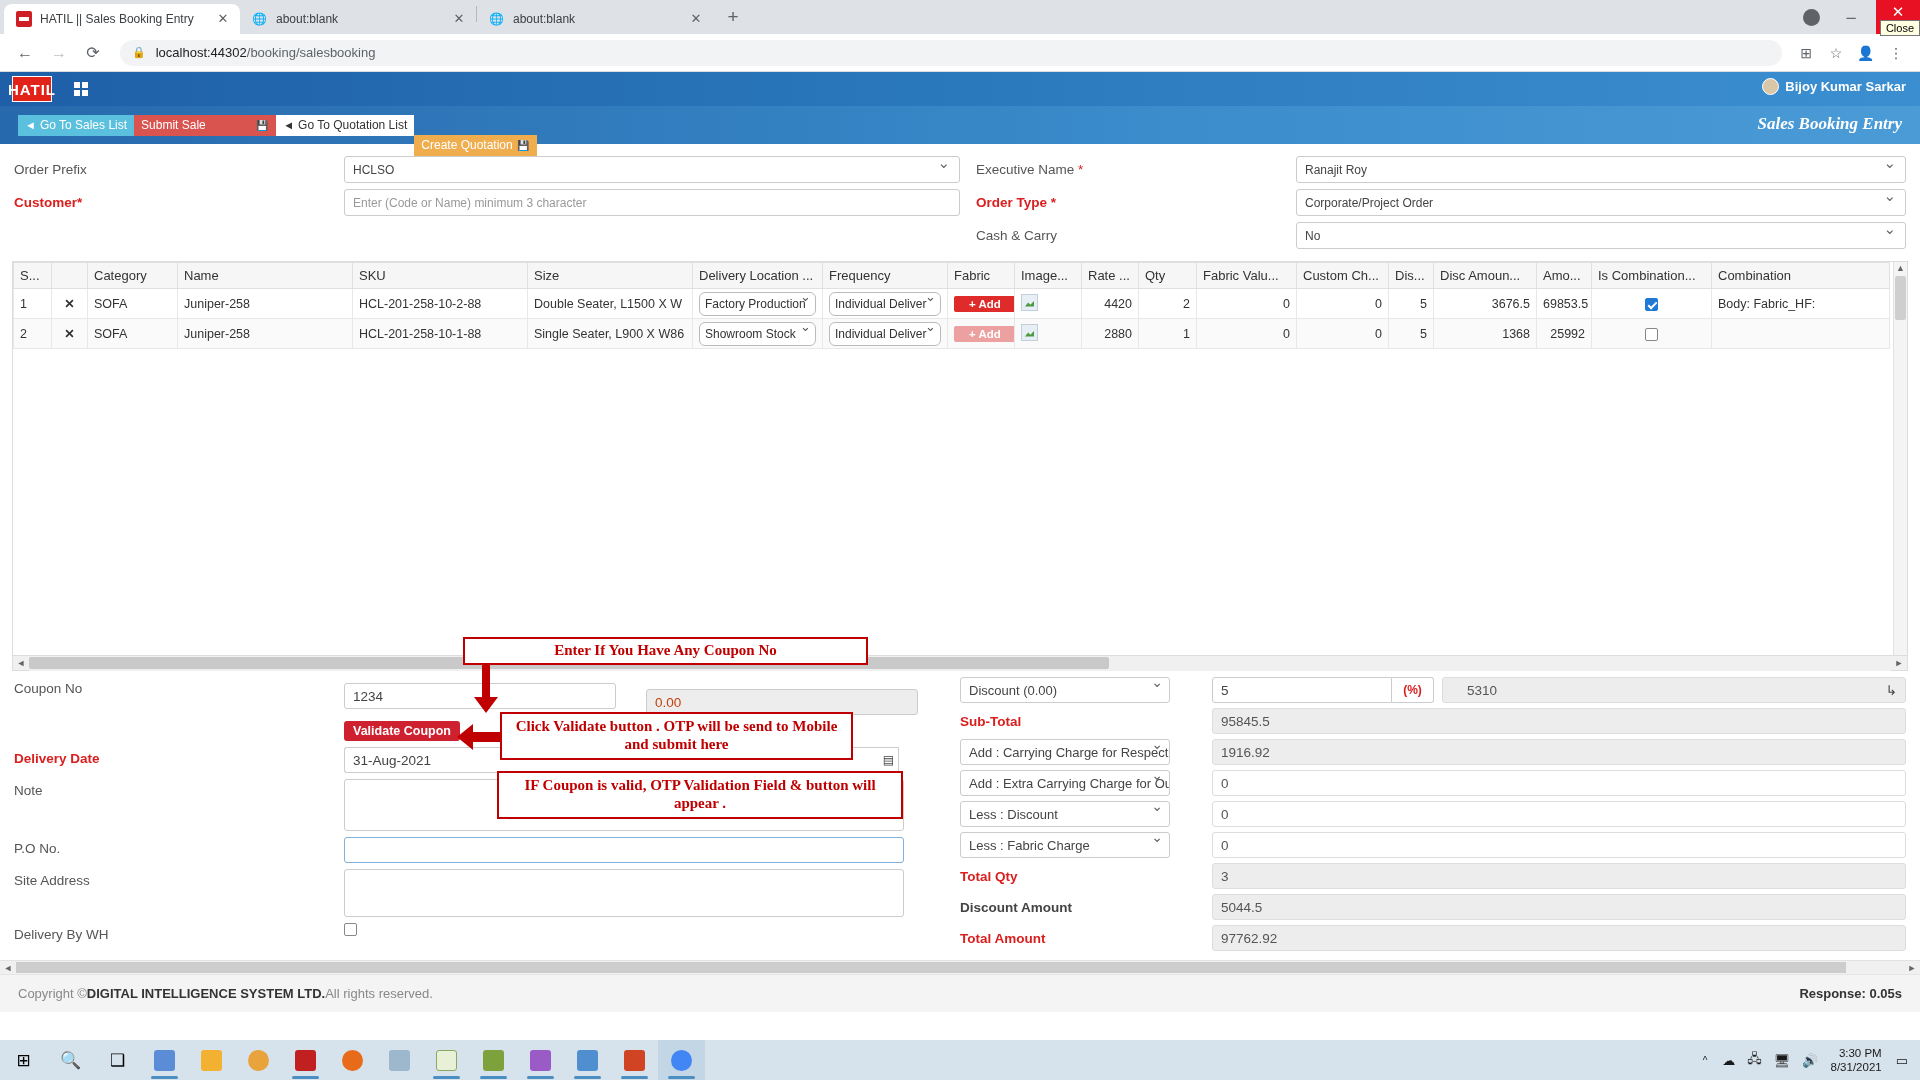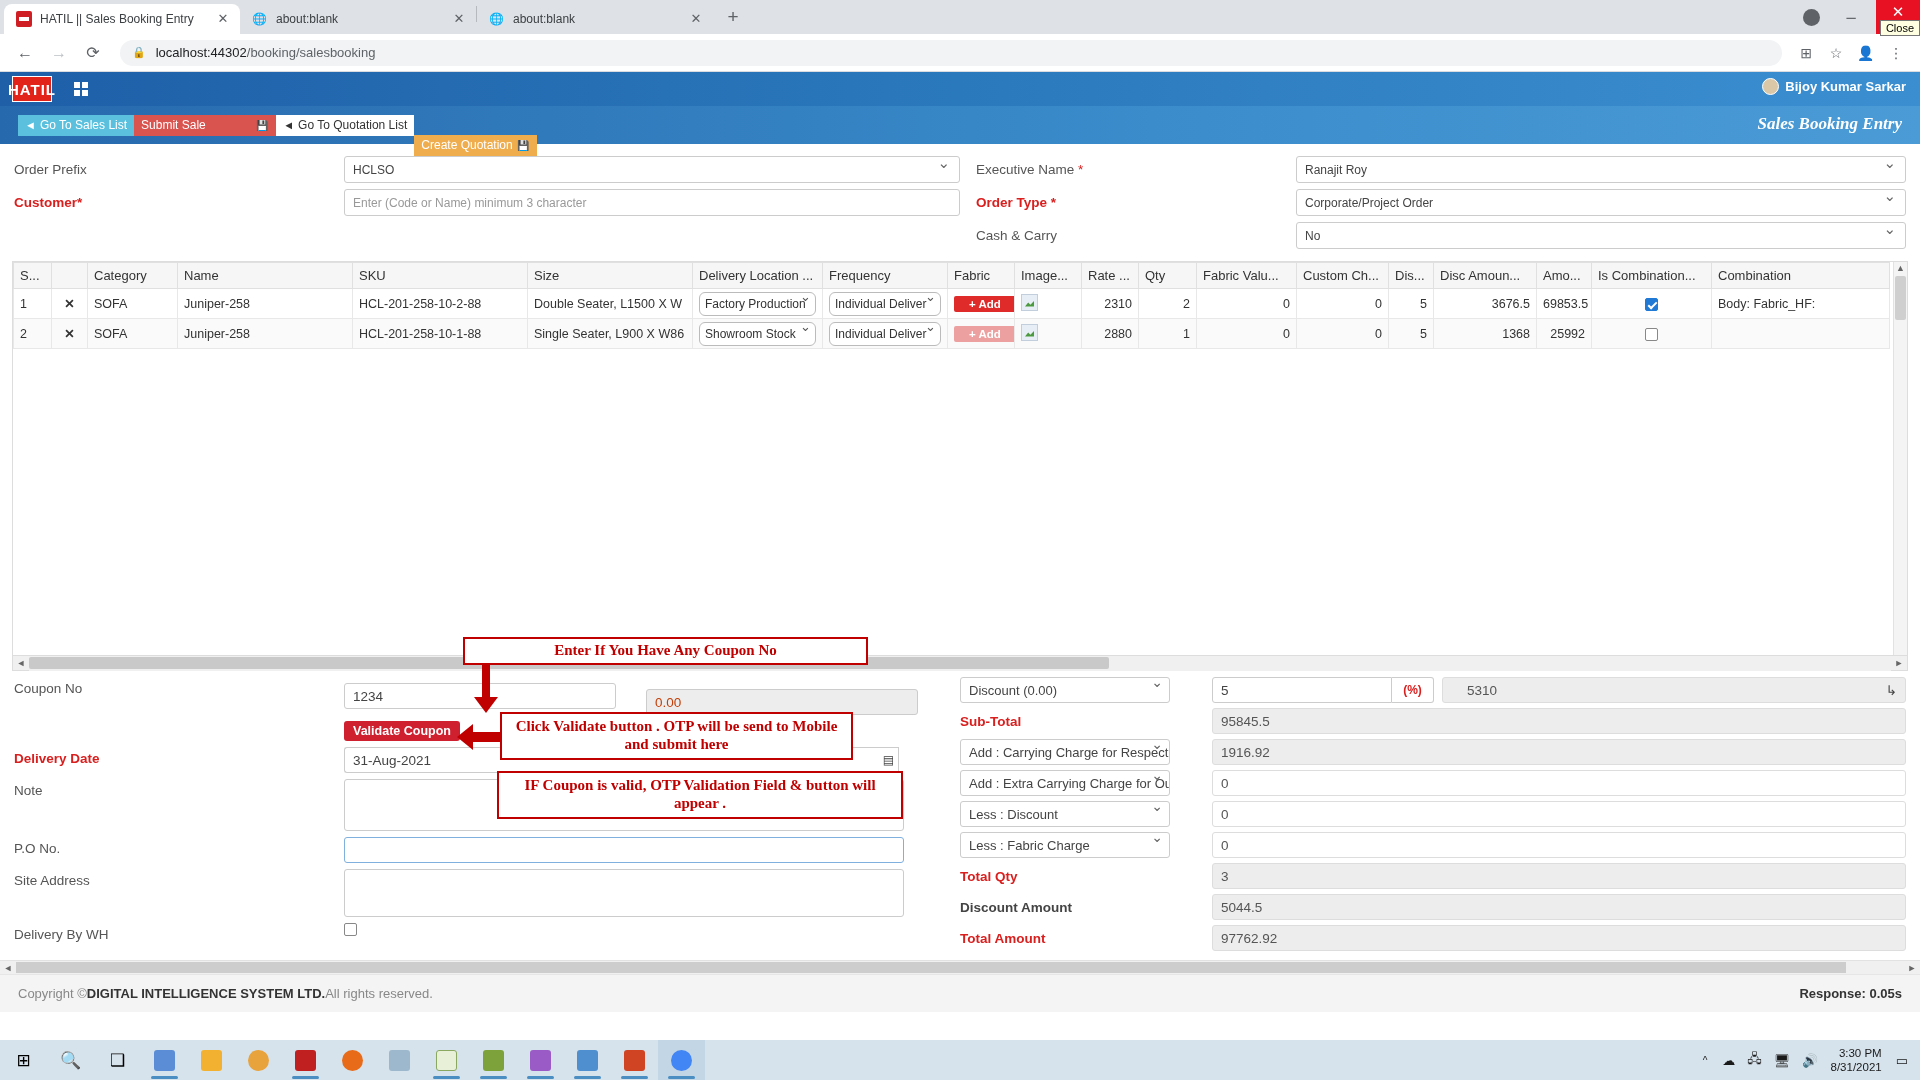--- a/index.html
+++ b/index.html
@@ -498,21 +498,21 @@
           <td>HCL-201-258-10-2-88</td>
           <td>Double Seater, L1500 X W</td>
           <td>
               <div class="cell-sel">Factory Production</div>
             </td>
           <td>
               <div class="cell-sel">Individual Deliver</div>
             </td>
           <td><span class="add-btn">+ Add</span></td>
           <td><span class="img-thumb"></span></td>
-          <td class="num">2310</td>
+          <td class="num">4420</td>
           <td class="num">2</td>
           <td class="num">0</td>
           <td class="num">0</td>
           <td class="num">5</td>
           <td class="num">3676.5</td>
           <td class="num">69853.5</td>
           <td style="text-align:center"><span class="cb checked"></span></td>
           <td>Body: Fabric_HF:</td>
         </tr>
         <tr class="alt">

